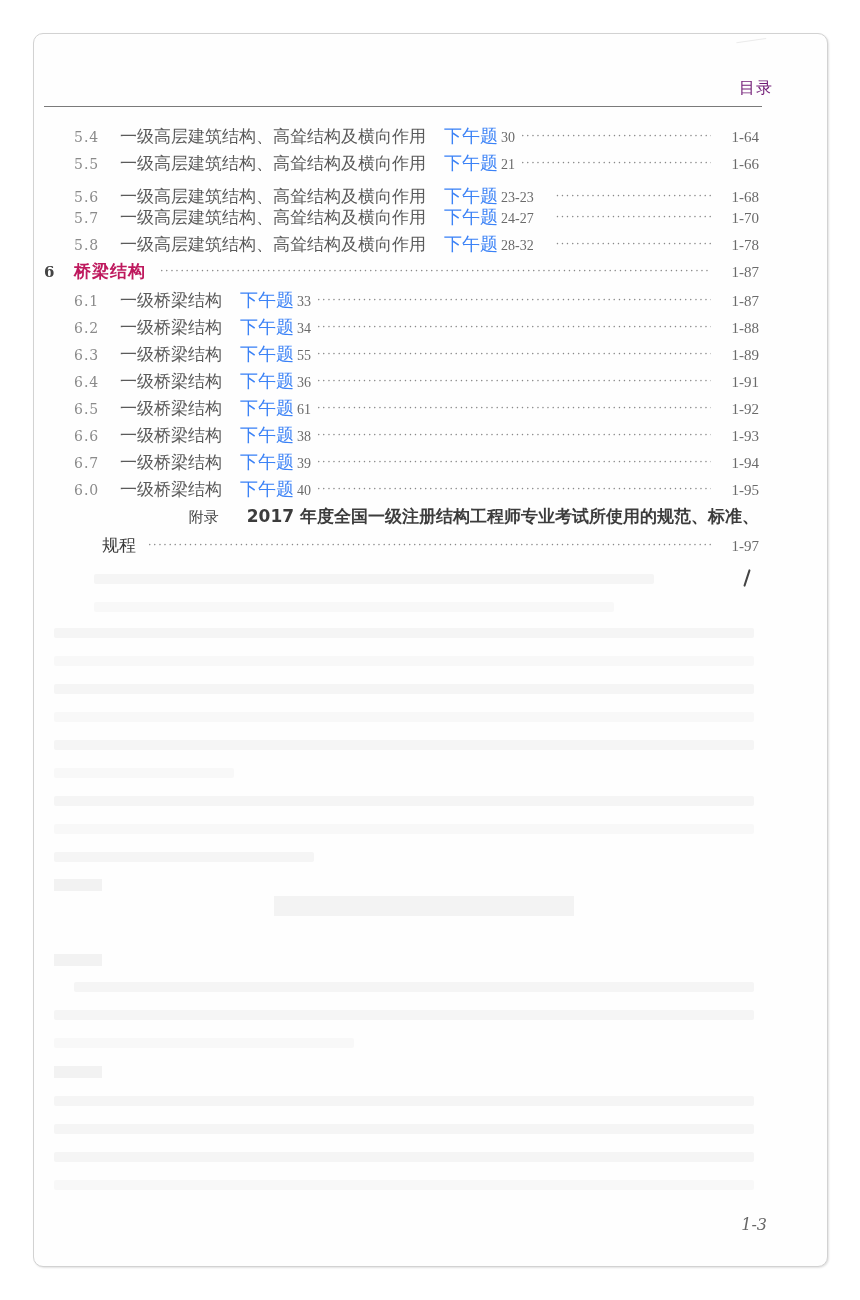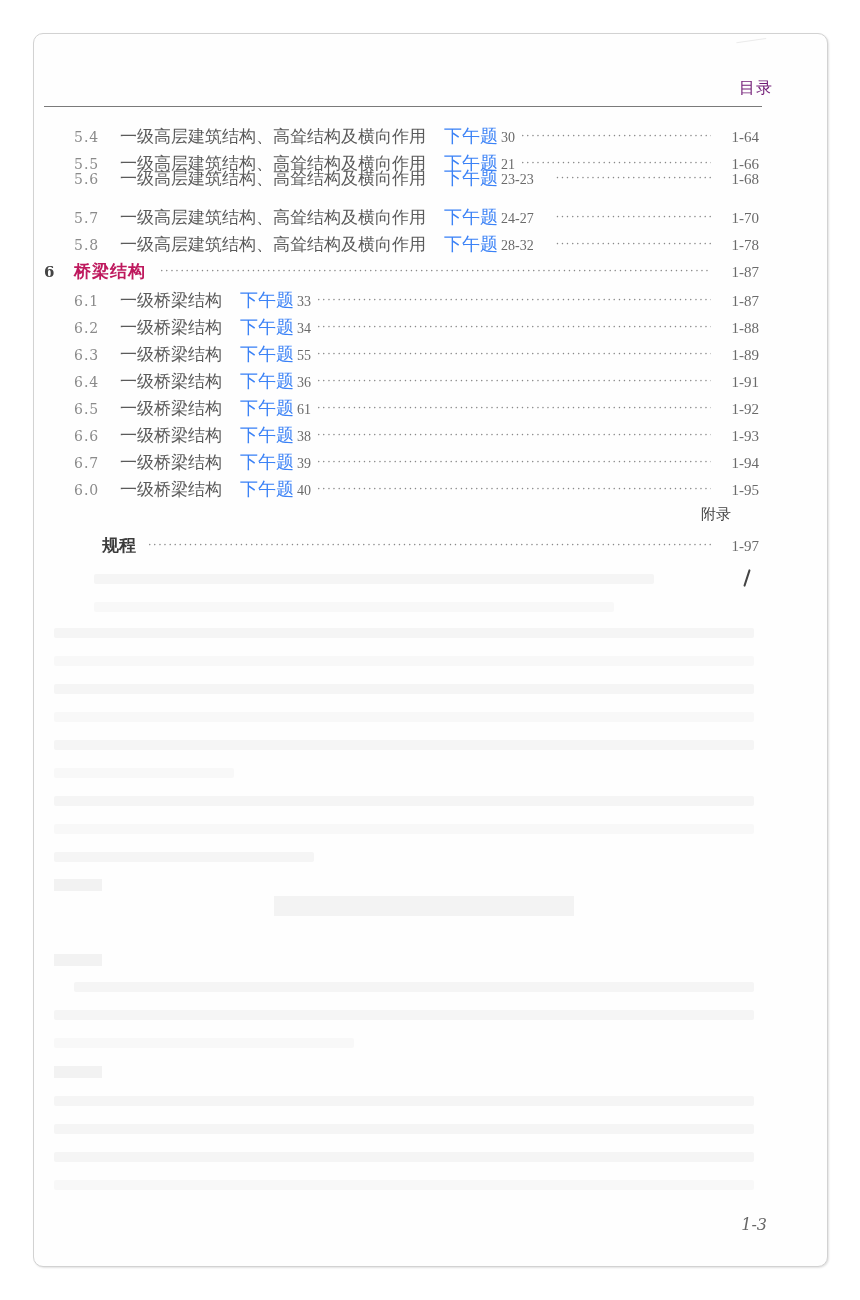--- a/index.html
+++ b/index.html
@@ -139,21 +139,21 @@
     }
     .appendix .title {
       font-weight: bold;
       color: #3c3c3c;
     }
     .appendix-cont {
       padding-left: 68px;
       padding-right: 68px;
     }
     .appendix-cont .title {
-      font-weight: bold;
+      font-weight: normal;
       color: #3c3c3c;
     }
 
     
     .ghost {
       position: absolute;
       background: #ededed;
       opacity: 0.55;
       height: 10px;
       border-radius: 2px;
@@ -225,21 +225,21 @@
       <span class="page-num">1-64</span>
     </div>
     <div class="toc-row sub" style="top:27px">
       <span class="num">5.5</span>
       <span class="title">一级高层建筑结构、高耸结构及横向作用</span>
       <span class="q">下午题</span>
       <span class="qn">21</span>
       <span class="dots"></span>
       <span class="page-num">1-66</span>
     </div>
-    <div class="toc-row sub" style="top:42px">
+    <div class="toc-row sub" style="top:60px">
       <span class="num">5.6</span>
       <span class="title">一级高层建筑结构、高耸结构及横向作用</span>
       <span class="q">下午题</span>
       <span class="qn">23-23</span>
       <span class="dots" style="margin-left:22px"></span>
       <span class="page-num">1-68</span>
     </div>
     <div class="toc-row sub" style="top:81px">
       <span class="num">5.7</span>
       <span class="title">一级高层建筑结构、高耸结构及横向作用</span>
@@ -324,20 +324,21 @@
       <span class="num">6.0</span>
       <span class="title">一级桥梁结构</span>
       <span class="q">下午题</span>
       <span class="qn">40</span>
       <span class="dots"></span>
       <span class="page-num">1-95</span>
     </div>
 
     <div class="toc-row appendix" style="top:381px">
       <span class="label">附录</span>
+      <span class="title">2017 年度全国一级注册结构工程师专业考试所使用的规范、标准、</span>
     </div>
     <div class="toc-row appendix-cont" style="top:410px">
       <span class="title">规程</span>
       <span class="dots" style="margin-left:12px"></span>
       <span class="page-num">1-97</span>
     </div>
   </div>
 
   <div class="pen-mark"></div>
 

